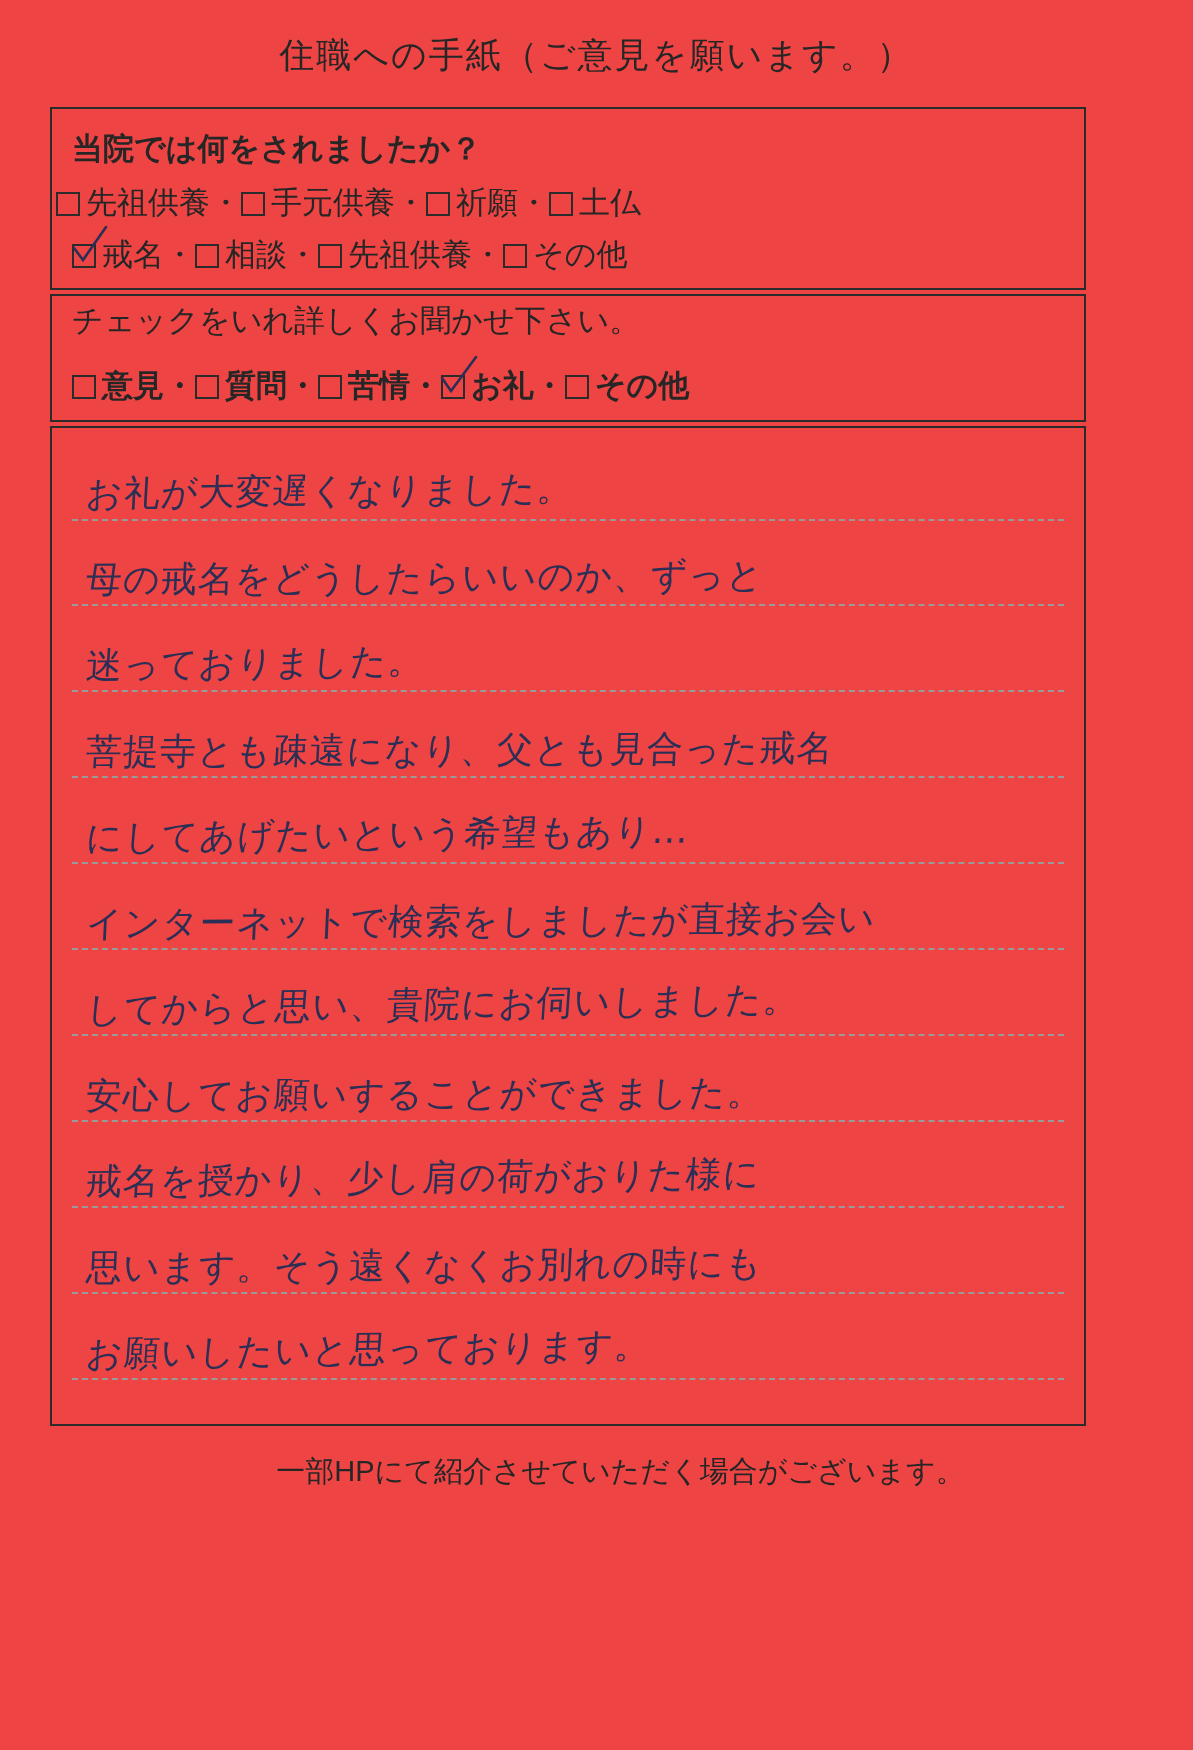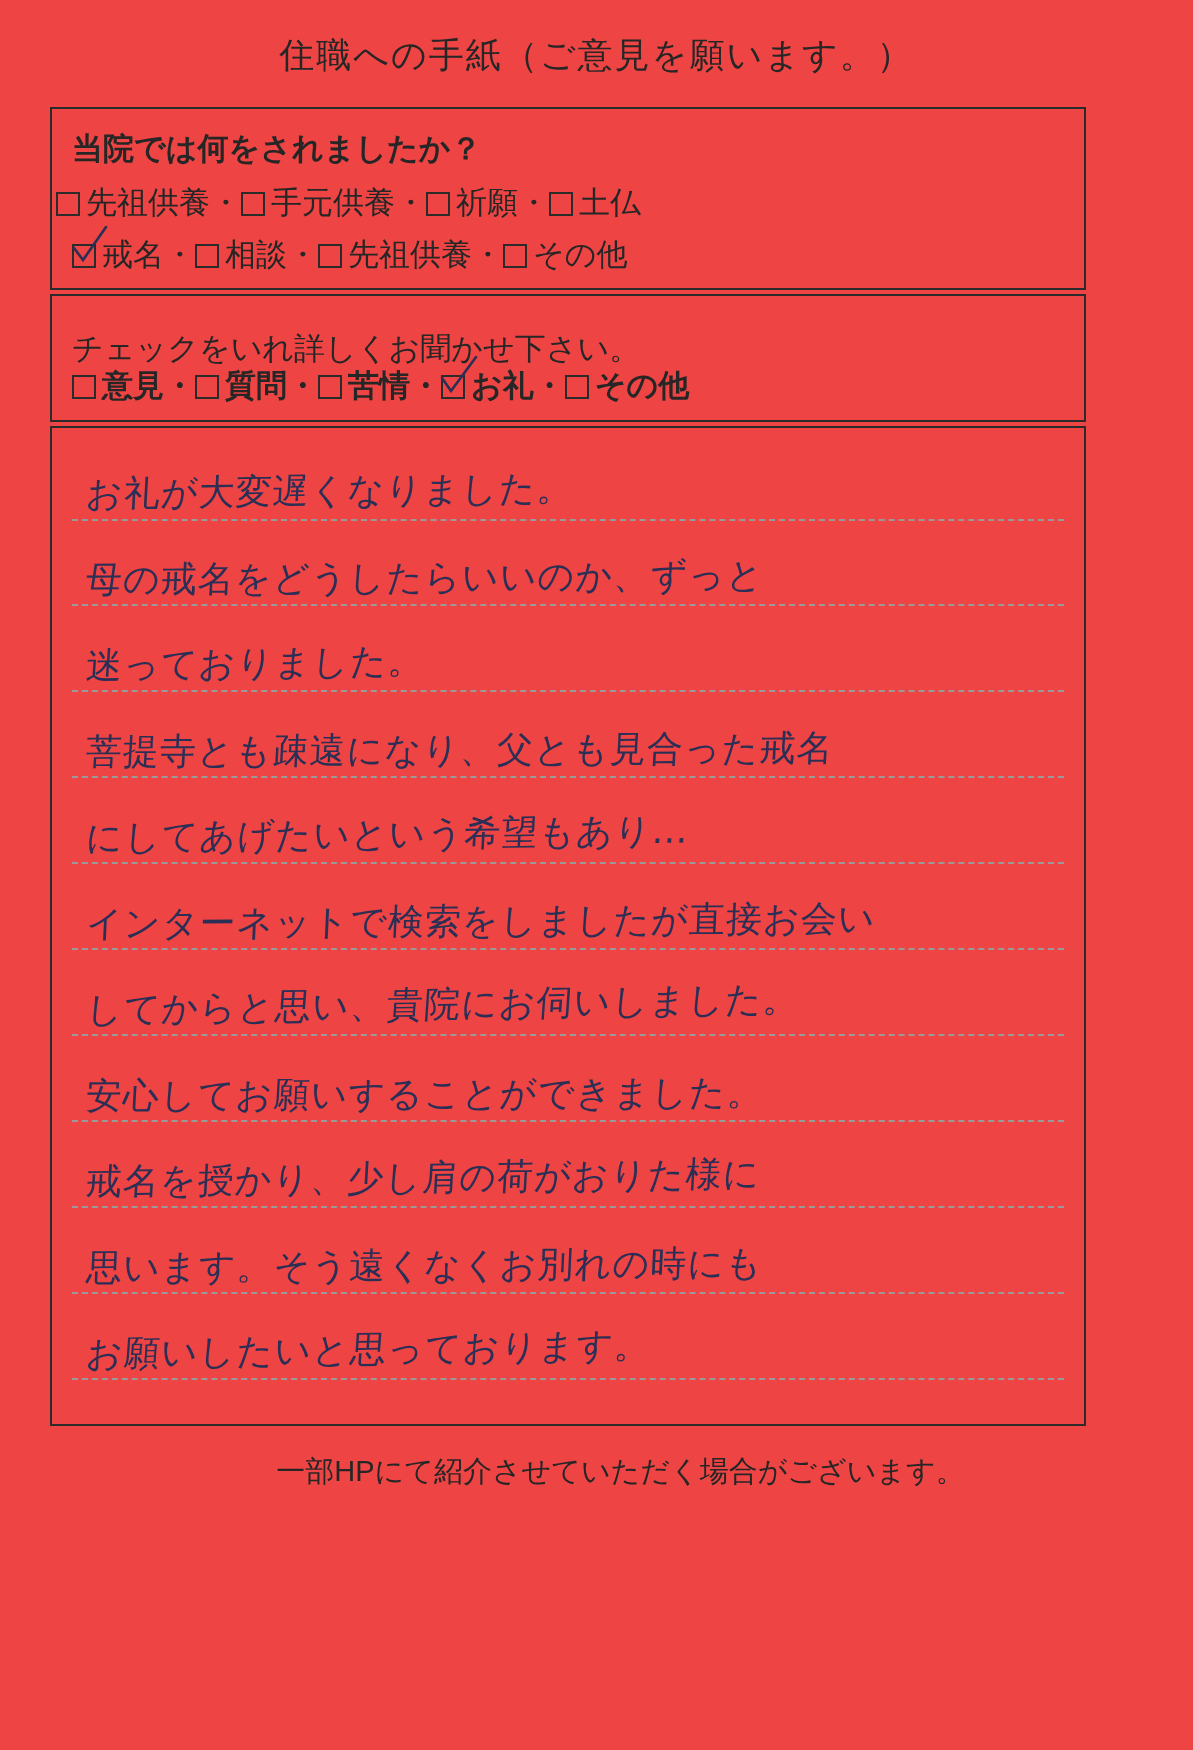--- a/index.html
+++ b/index.html
@@ -194,21 +194,21 @@
     </span>
     <span class="sep">・</span>
     <span class="opt">
       <span class="cb"></span>
       <span>その他</span>
     </span>
   </div>
 
   <div class="box" id="box-category"></div>
 
-  <div class="q-label" style="left:72px; top:328px;">チェックをいれ詳しくお聞かせ下さい。</div>
+  <div class="q-label" style="left:72px; top:300px;">チェックをいれ詳しくお聞かせ下さい。</div>
 
   <div class="opt-row" style="left:72px; top:365px;font-weight:bold;">
     <span class="opt">
       <span class="cb"></span>
       <span>意見</span>
     </span>
     <span class="sep">・</span>
     <span class="opt">
       <span class="cb"></span>
       <span>質問</span>

